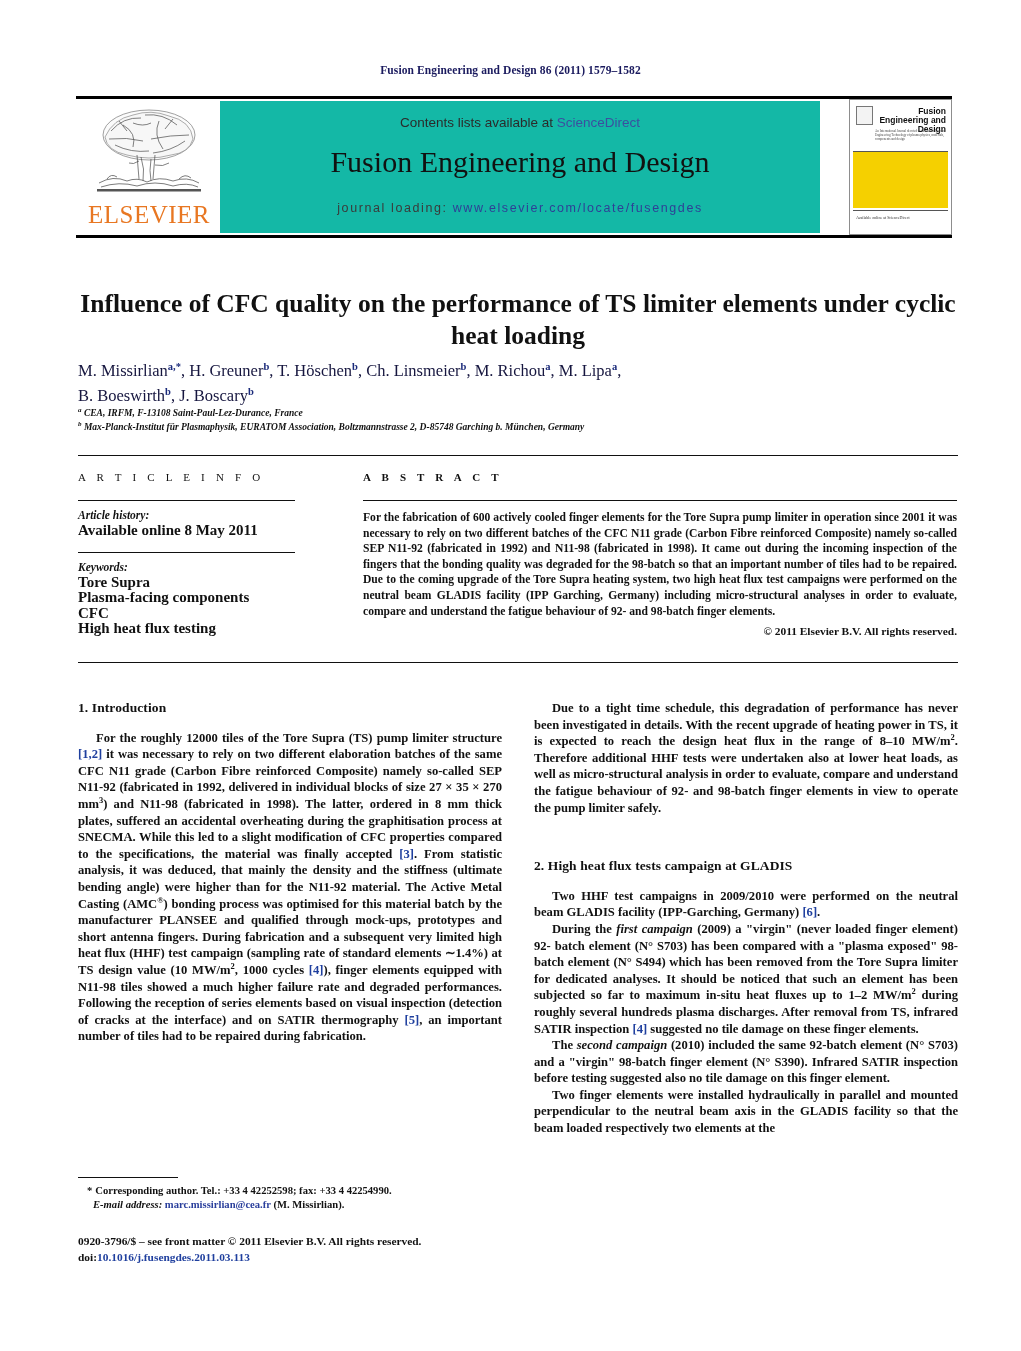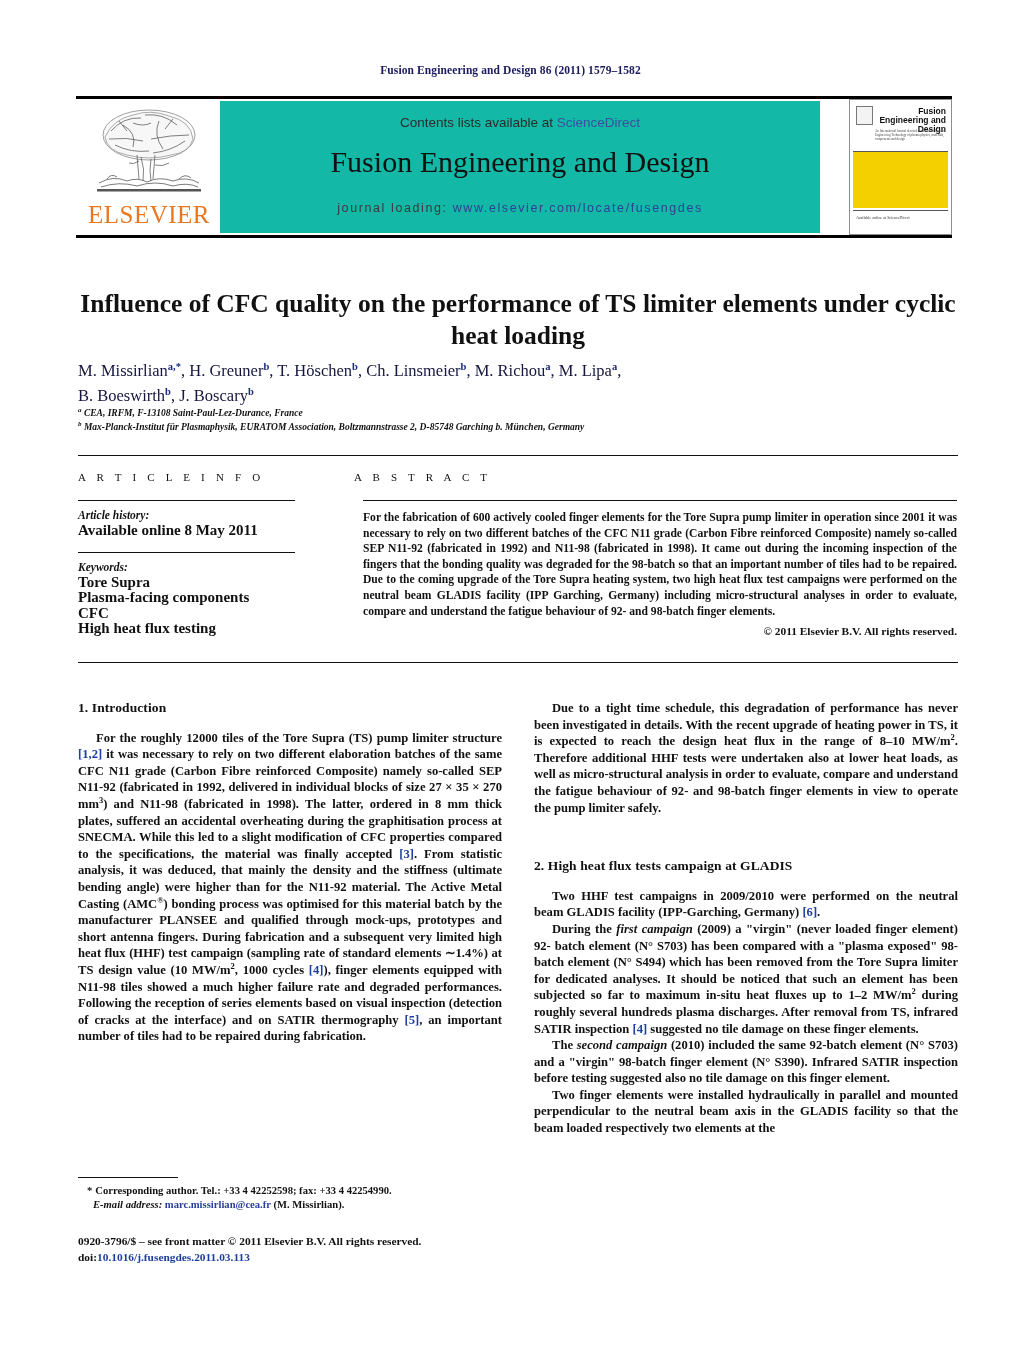--- a/index.html
+++ b/index.html
@@ -242,23 +242,23 @@
     position: absolute;
     left: 78px; top: 471px;
     font-family: "Liberation Serif", serif;
     font-weight: normal;
     font-size: 11px;
     letter-spacing: 4.2px;
     color: #111;
   }
   .hdr-abstract {
     position: absolute;
-    left: 354px; top: 471px;
-    font-family: "Liberation Serif", serif;
-    font-weight: normal;
+    left: 363px; top: 471px;
+    font-family: "Liberation Serif", serif;
+    font-weight: bold;
     font-size: 11px;
     letter-spacing: 4.2px;
     color: #111;
   }
   .info-col {
     position: absolute;
     left: 78px; top: 500px;
     width: 240px;
   }
   .info-rule {

